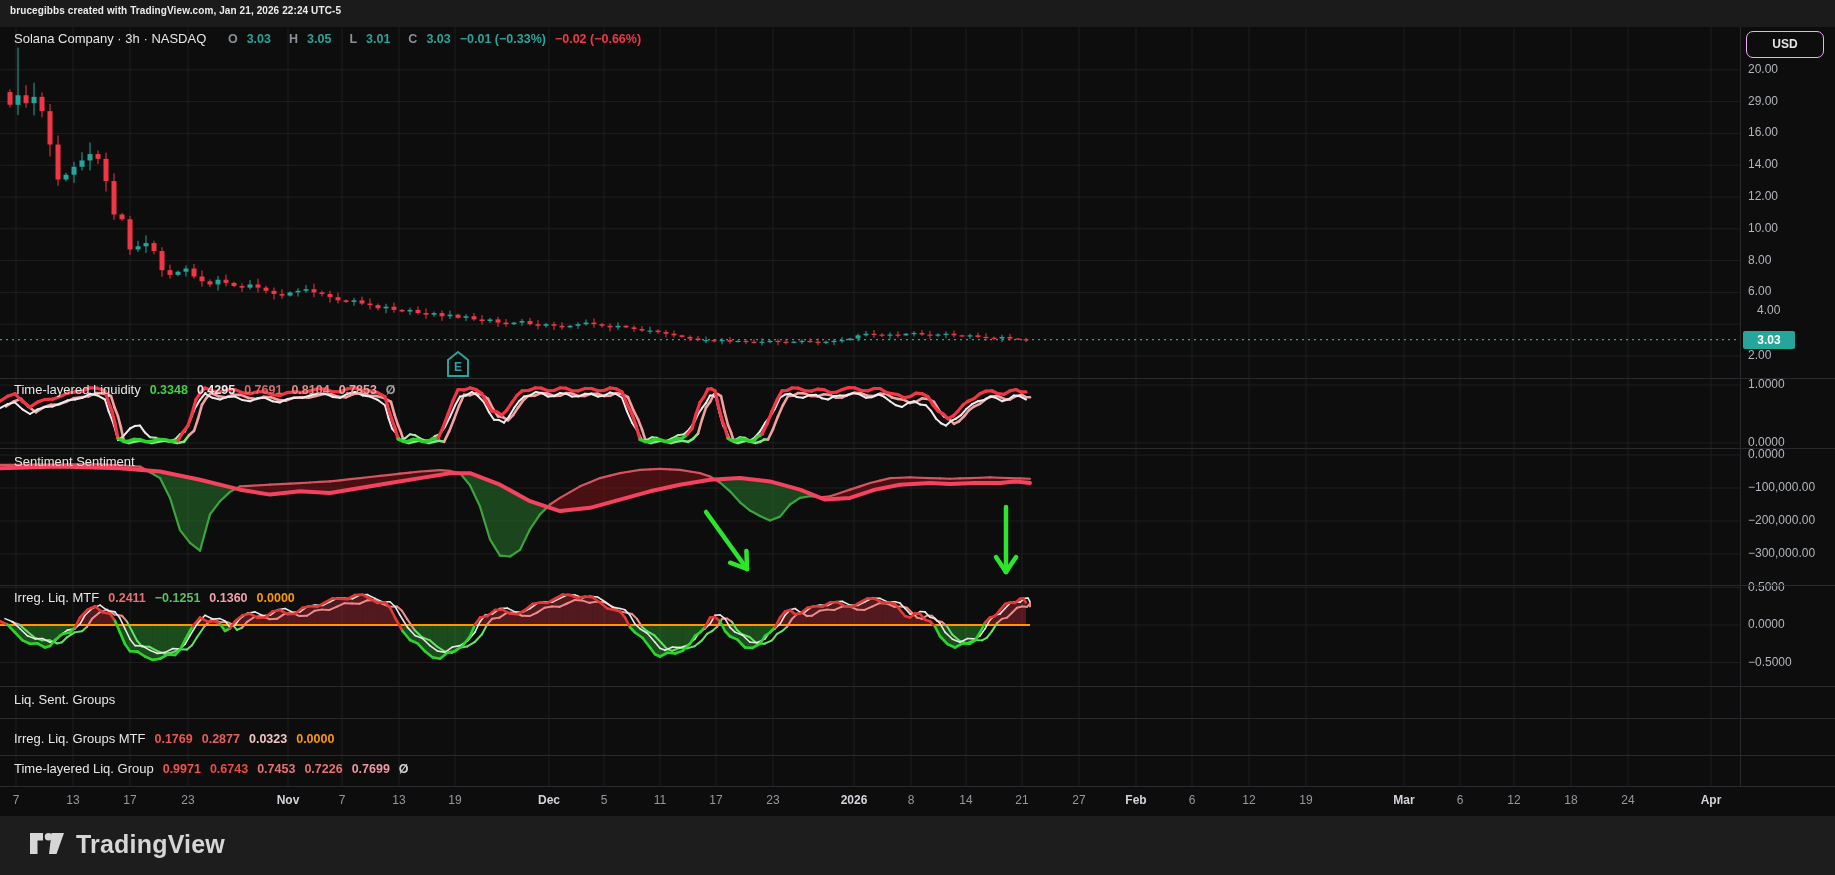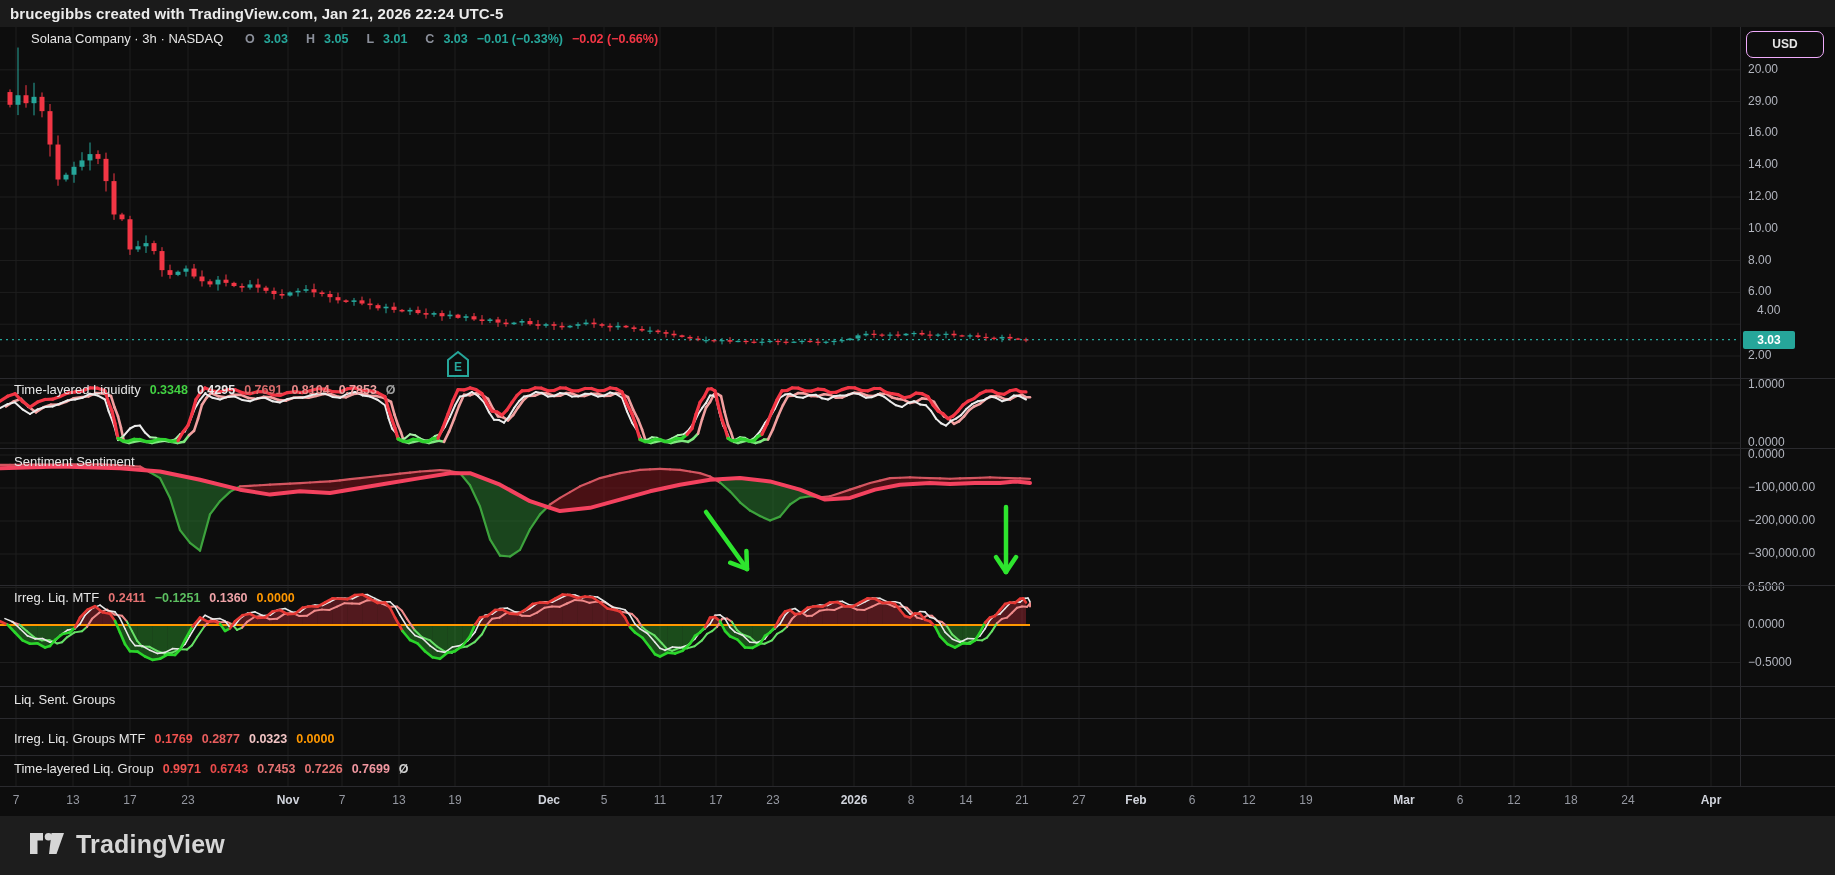--- a/index.html
+++ b/index.html
@@ -1,36 +1,36 @@
 <!DOCTYPE html>
 <html><head>
 <meta charset="utf-8">
 <style>
   html,body{margin:0;padding:0;background:#000;}
   #app{position:relative;width:1835px;height:875px;background:#0d0d0d;overflow:hidden;
        font-family:"Liberation Sans",sans-serif;-webkit-font-smoothing:antialiased;}
   #top-strip{position:absolute;left:0;top:0;width:1835px;height:27px;background:#1b1b1b;}
-  #top-strip .attr{position:absolute;left:10px;top:5px;font-size:15px;font-weight:bold;color:#ececec;letter-spacing:.1px;}
+  #top-strip .attr{position:absolute;left:10px;top:5px;font-size:10px;font-weight:bold;color:#ececec;letter-spacing:.1px;}
   #chart-wrap{position:absolute;left:0;top:27px;width:1835px;height:759px;background:#0d0d0d;}
   svg#plot{position:absolute;left:0;top:27px;width:1740px;height:759px;display:block;}
   .sep{position:absolute;left:0;width:1835px;height:1px;background:#2a2a2e;z-index:6;}
   #axis-border{position:absolute;left:1740px;top:27px;width:1px;height:759px;background:#2a2a2e;z-index:6;}
   #price-axis{position:absolute;left:1741px;top:27px;width:94px;height:759px;background:#0d0d0d;z-index:5;}
   .axlab{position:absolute;left:7px;font-size:12px;color:#b2b5be;white-space:nowrap;}
   #usd-btn{position:absolute;left:5px;top:4px;width:76px;height:25px;border:1px solid #f0abfc;border-radius:7px;
            color:#e6e6e6;font-size:12px;font-weight:bold;text-align:center;line-height:25px;cursor:pointer;}
   #last-badge{position:absolute;left:2px;width:52px;height:18px;background:#26a69a;border-radius:2px;
               color:#fff;font-size:12px;font-weight:bold;text-align:center;line-height:18px;}
   #time-axis{position:absolute;left:0;top:786px;width:1835px;height:30px;background:#0d0d0d;z-index:5;}
   .tlab{position:absolute;top:7px;transform:translateX(-50%);font-size:12px;color:#9598a1;white-space:nowrap;}
   .tlab.major{color:#d1d4dc;font-weight:bold;}
   .legend{position:absolute;z-index:7;font-size:13px;color:#e6e6e6;white-space:nowrap;cursor:default;}
   .legend .ttl{color:#e6e6e6;}
   .legend .vals span{margin-left:9px;font-weight:bold;font-size:12.5px;}
-  #sym-legend{left:14px;top:31px;margin-left:17px;}
+  #sym-legend{left:14px;top:31px;}
   #sym-legend b{font-weight:normal;}
   #sym-legend .lab{color:#8b8f9a;}
   #footer{position:absolute;left:0;top:816px;width:1835px;height:59px;background:#1d1d1d;z-index:8;}
   #footer .brand{position:absolute;left:28px;top:13px;display:flex;align-items:center;cursor:pointer;}
   #footer .brand-text{margin-left:10px;font-size:25px;font-weight:bold;color:#d6d6d6;letter-spacing:.2px;}
 </style>
 </head>
 <body>
 
 <div id="app">

